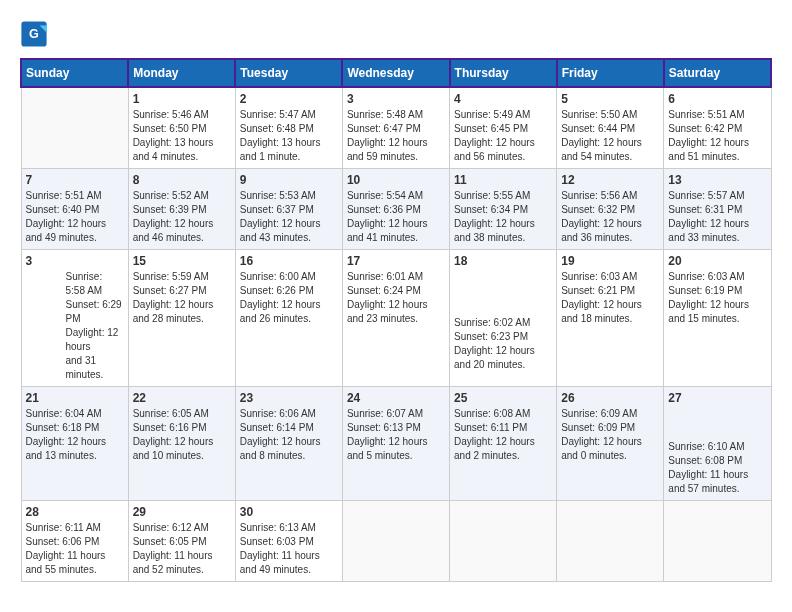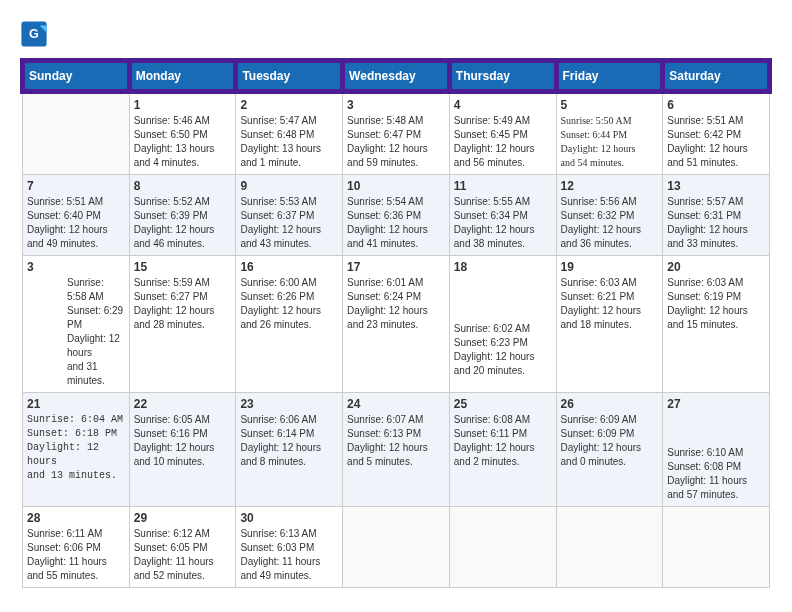--- a/index.html
+++ b/index.html
@@ -41,21 +41,21 @@
       width: 100%;
       border-collapse: collapse;
       font-size: 11px;
     }
     .calendar th {
       background: #1a6bb5;
       color: #fff;
       padding: 6px 4px;
       text-align: left;
       font-size: 12px;
-      border: 5px solid #4c1d95;
+      border: 2px solid #4c1d95;
     }
     .calendar td {
       border: 1px solid #ccc;
       vertical-align: top;
       padding: 4px;
       width: calc(100% / 7);
       height: 80px;
       background: #fff;
     }
     .calendar td.empty {
@@ -135,21 +135,21 @@
         </td>
         <td>
           <span class="day-num">4</span>
           <div class="day-info" style="white-space: pre-line;">Sunrise: 5:49 AM
 Sunset: 6:45 PM
 Daylight: 12 hours
 and 56 minutes.</div>
         </td>
         <td>
           <span class="day-num">5</span>
-          <div class="day-info" style="white-space: pre-line; font-family: Liberation Serif, serif;">Sunrise: 5:50 AM
+          <div class="day-info" style="white-space: pre-line;">Sunrise: 5:50 AM
 Sunset: 6:44 PM
 Daylight: 12 hours
 and 54 minutes.</div>
         </td>
         <td>
           <span class="day-num">6</span>
           <div class="day-info" style="white-space: pre-line;">Sunrise: 5:51 AM
 Sunset: 6:42 PM
 Daylight: 12 hours
 and 51 minutes.</div>
@@ -253,21 +253,21 @@
           <span class="day-num">20</span>
           <div class="day-info" style="white-space: pre-line;">Sunrise: 6:03 AM
 Sunset: 6:19 PM
 Daylight: 12 hours
 and 15 minutes.</div>
         </td>
       </tr>
       <tr class="row-even">
         <td>
           <span class="day-num">21</span>
-          <div class="day-info" style="white-space: pre-line; font-family: Liberation Mono, monospace;">Sunrise: 6:04 AM
+          <div class="day-info" style="white-space: pre-line;">Sunrise: 6:04 AM
 Sunset: 6:18 PM
 Daylight: 12 hours
 and 13 minutes.</div>
         </td>
         <td>
           <span class="day-num">22</span>
           <div class="day-info" style="white-space: pre-line;">Sunrise: 6:05 AM
 Sunset: 6:16 PM
 Daylight: 12 hours
 and 10 minutes.</div>

